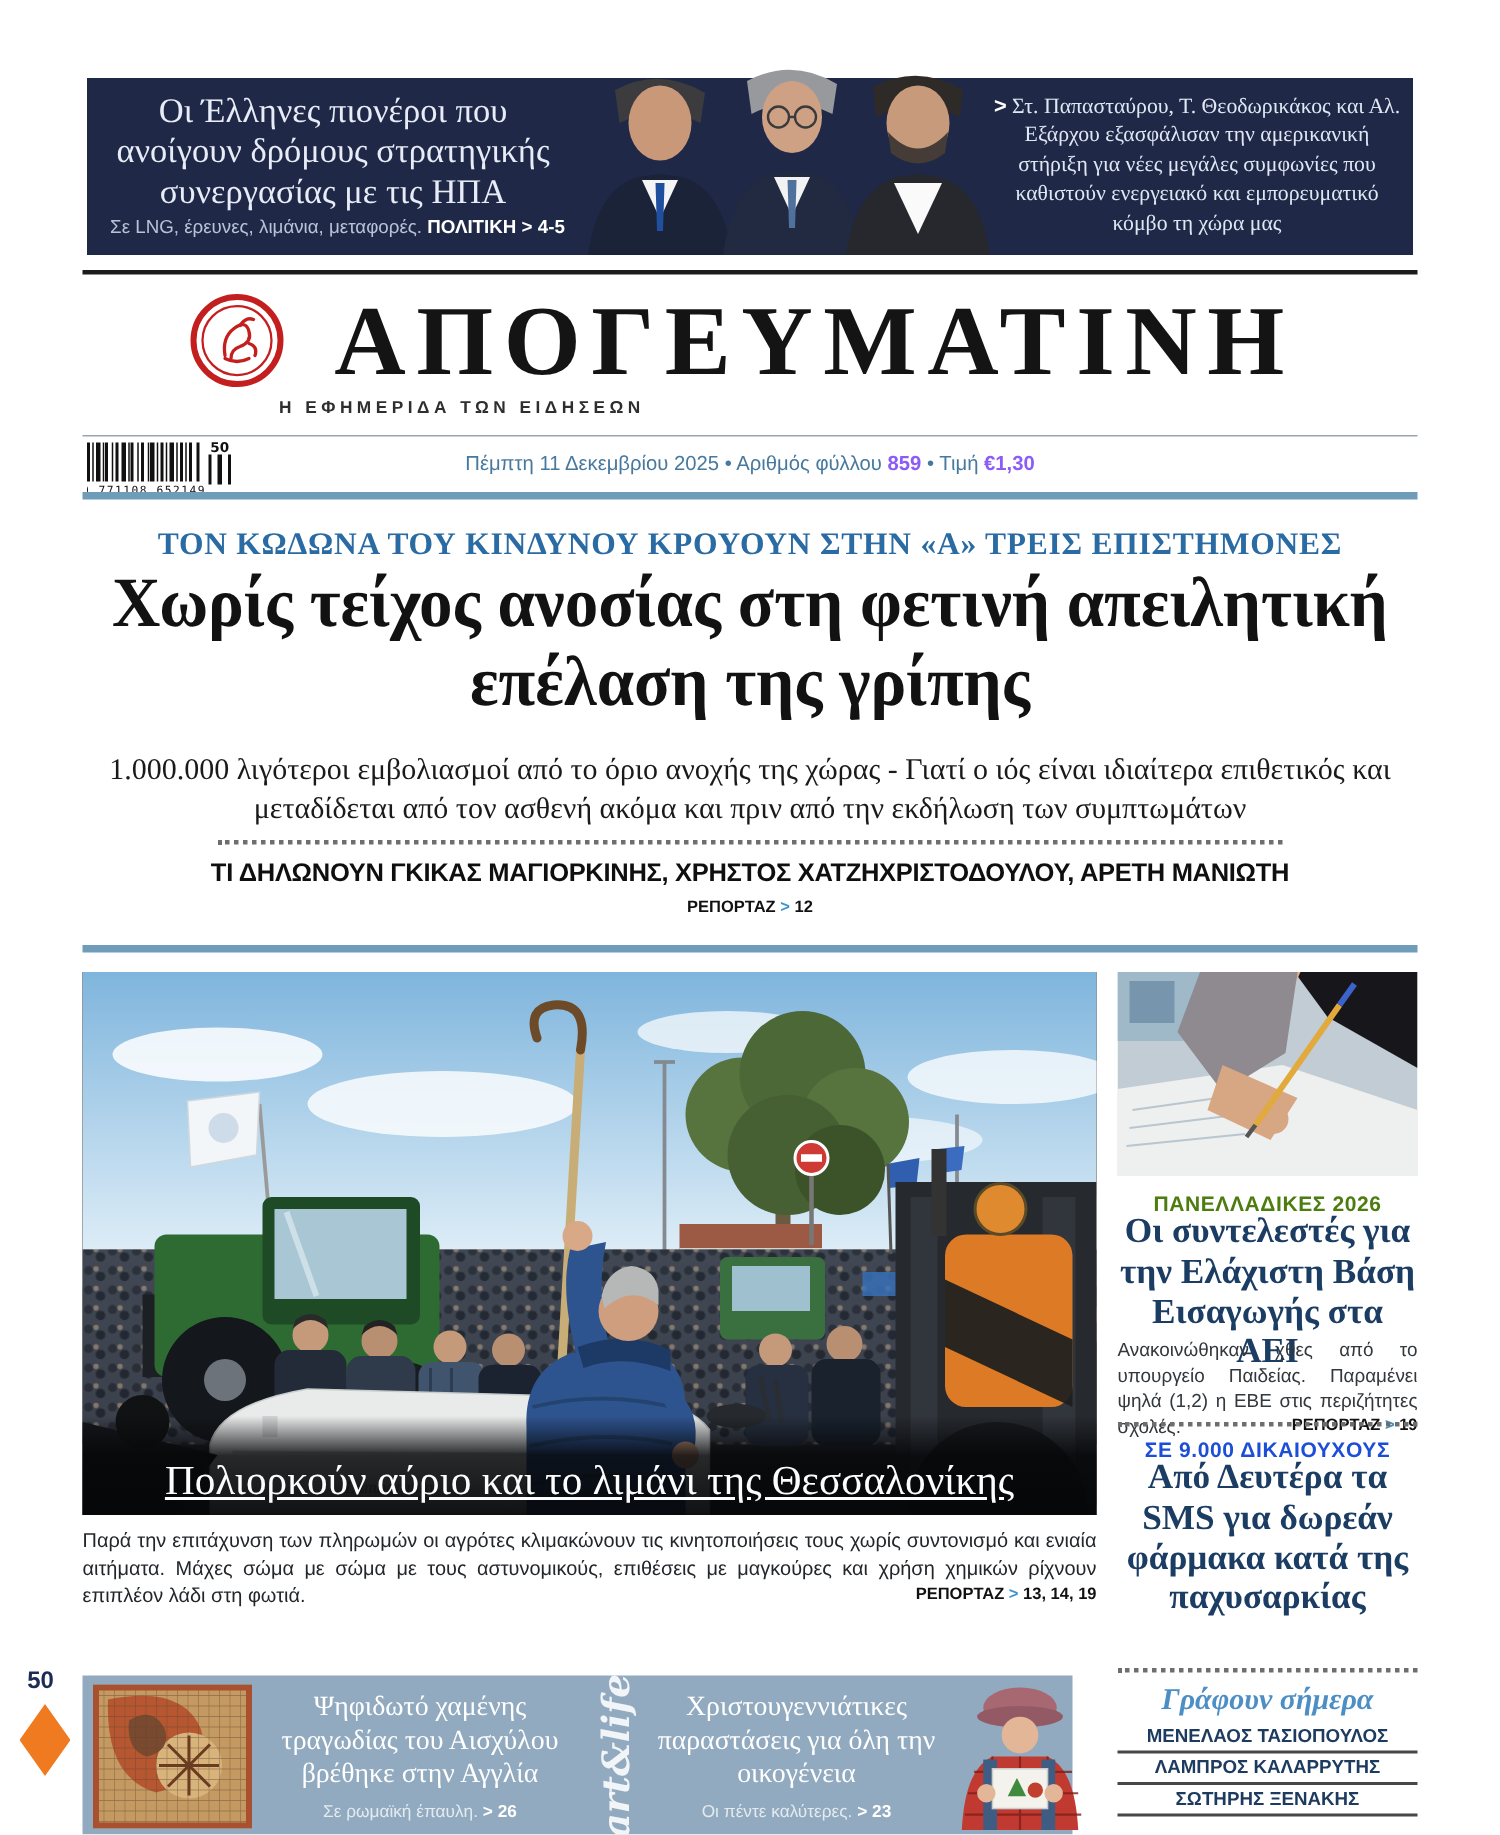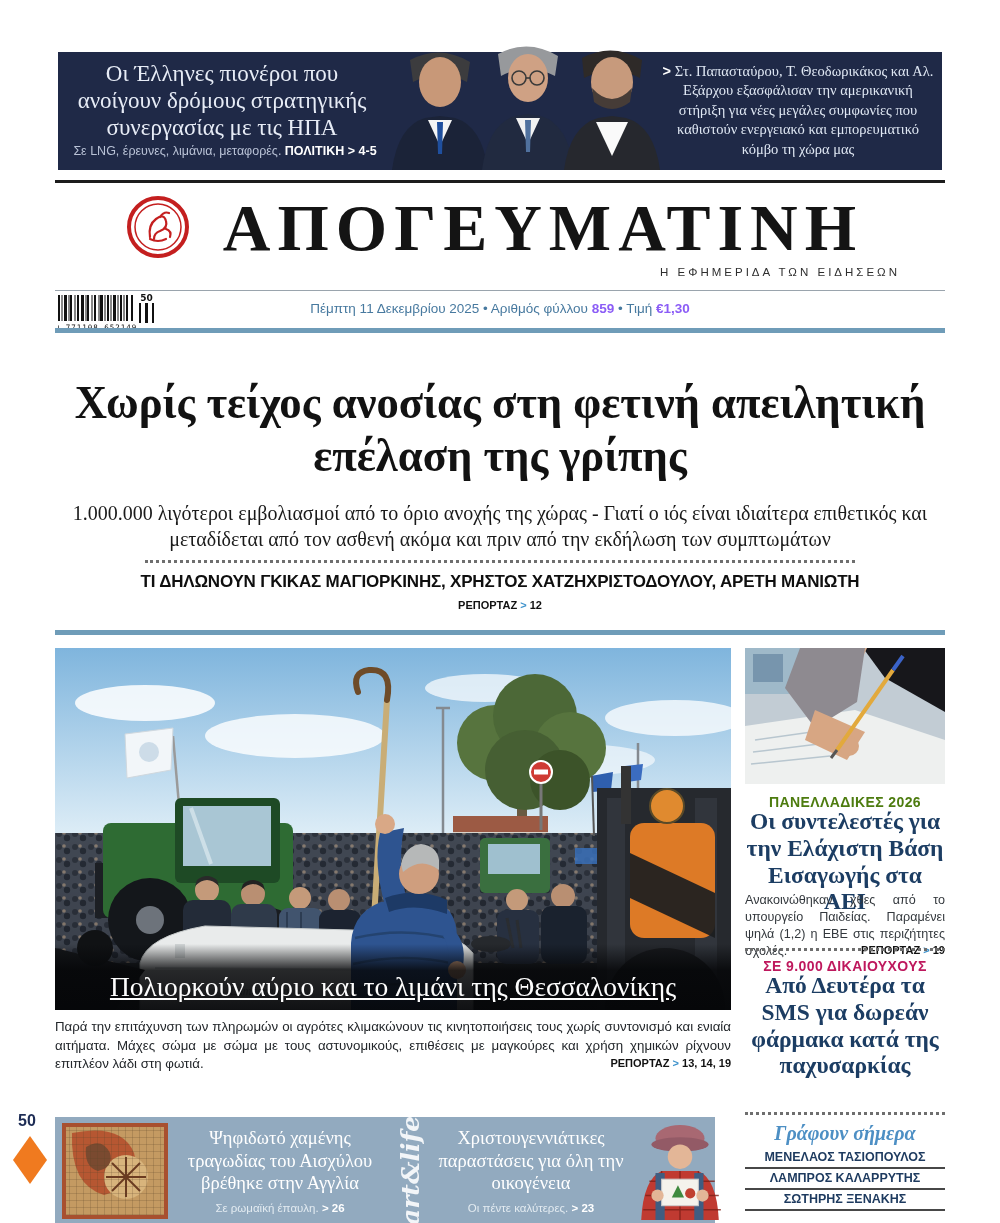--- a/index.html
+++ b/index.html
@@ -16,22 +16,22 @@
   .banner-right{left:662px;top:62px;width:272px;text-align:center;color:#dfe7f3;
      font-family:"Liberation Serif","DejaVu Serif",serif;font-size:14.5px;line-height:1.34;}
   .banner-right .arr{color:#ffffff;font-weight:bold;font-family:"Liberation Sans",sans-serif;}
   .banner-photos{left:370px;top:34px;width:296px;height:136px;}
 
   
   .rule-black{left:55px;top:180px;width:890px;height:3px;background:#1c1c1c;}
   .logo{left:126px;top:195px;width:64px;height:64px;}
   .mast-title{left:186px;top:190px;width:714px;text-align:center;color:#141414;
      font-family:"Liberation Serif","DejaVu Serif",serif;font-weight:bold;font-size:66px;letter-spacing:7px;}
-  .mast-tag{left:186px;top:266px;width:714px;text-align:right;color:#2e2e2e;
-     font-size:11.5px;font-weight:normal;letter-spacing:3px;}
+  .mast-tag{left:186px;top:266px;width:714px;text-align:left;color:#2e2e2e;
+     font-size:11.5px;font-weight:bold;letter-spacing:3px;}
   .rule-thin{left:55px;top:290px;width:890px;height:1px;background:#9aa4ad;}
   .barcode{left:58px;top:293px;width:100px;height:38px;}
   .dateline{left:160px;top:301px;width:680px;text-align:center;font-size:13.5px;color:#47799f;}
   .dateline b{color:#8b5cf6;}
   .rule-steel{background:#6f9cb8;height:5px;}
   .rs1{left:55px;top:328px;width:890px;}
   .rs2{left:55px;top:630px;width:890px;}
 
   
   .lead-kicker{left:50px;top:350px;width:900px;text-align:center;color:#2a6ba3;
@@ -71,21 +71,21 @@
      writing-mode:vertical-rl;transform:rotate(180deg);text-align:center;line-height:40px;}
   .al-right{left:382px;top:10px;width:188px;text-align:center;color:#ffffff;
      font-family:"Liberation Serif","DejaVu Serif",serif;font-size:18.5px;line-height:1.22;}
   .al-woman{left:578px;top:5px;width:94px;height:98px;}
 
   
   .sidebar{left:745px;top:648px;width:200px;height:560px;}
   .sb-photo{left:0;top:0;width:200px;height:136px;}
   .sb-kicker{width:200px;text-align:center;font-weight:bold;font-size:14px;letter-spacing:.4px;}
   .sb-k1{top:146px;color:#4d7c0f;}
-  .sb-k2{top:310px;color:#be185d;}
+  .sb-k2{top:310px;color:#1d4ed8;}
   .sb-head{width:200px;text-align:center;color:#1c3d63;
      font-family:"Liberation Serif","DejaVu Serif",serif;font-weight:bold;font-size:23.5px;line-height:1.14;}
   .sb-h1{top:160px;}
   .sb-h2{top:324px;}
   .sb-body{width:200px;font-size:12.6px;line-height:1.35;color:#33383d;text-align:justify;}
   .sb-b1{top:244px;}
   .sb-b2{top:408px;}
   .sb-report{margin-top:-17px;text-align:right;}
   .sb-dot1{left:0;top:300px;width:200px;}
   .sb-dot2{left:0;top:464px;width:200px;}
@@ -180,20 +180,21 @@
     <span>Πέμπτη 11 Δεκεμβρίου 2025</span>
     <span>•</span>
     <span>Αριθμός φύλλου</span>
     <b>859</b>
     <span>•</span>
     <span>Τιμή</span>
     <b>€1,30</b>
   </div>
   <div class="abs rule-steel rs1"></div>
 
+  <div class="abs lead-kicker">ΤΟΝ ΚΩΔΩΝΑ ΤΟΥ ΚΙΝΔΥΝΟΥ ΚΡΟΥΟΥΝ ΣΤΗΝ «Α» ΤΡΕΙΣ ΕΠΙΣΤΗΜΟΝΕΣ</div>
   <div class="abs lead-headline">Χωρίς τείχος ανοσίας στη φετινή απειλητική επέλαση της γρίπης</div>
   <div class="abs lead-deck">1.000.000 λιγότεροι εμβολιασμοί από το όριο ανοχής της χώρας - Γιατί ο ιός είναι ιδιαίτερα επιθετικός και μεταδίδεται από τον ασθενή ακόμα και πριν από την εκδήλωση των συμπτωμάτων</div>
   <div class="abs dotted lead-dotted"></div>
   <div class="abs lead-speakers">ΤΙ ΔΗΛΩΝΟΥΝ ΓΚΙΚΑΣ ΜΑΓΙΟΡΚΙΝΗΣ, ΧΡΗΣΤΟΣ ΧΑΤΖΗΧΡΙΣΤΟΔΟΥΛΟΥ, ΑΡΕΤΗ ΜΑΝΙΩΤΗ</div>
   <div class="abs lead-report report">
     <span>ΡΕΠΟΡΤΑΖ</span>
     <span class="arr">&gt;</span>
     <span>12</span>
   </div>
   <div class="abs rule-steel rs2"></div>

